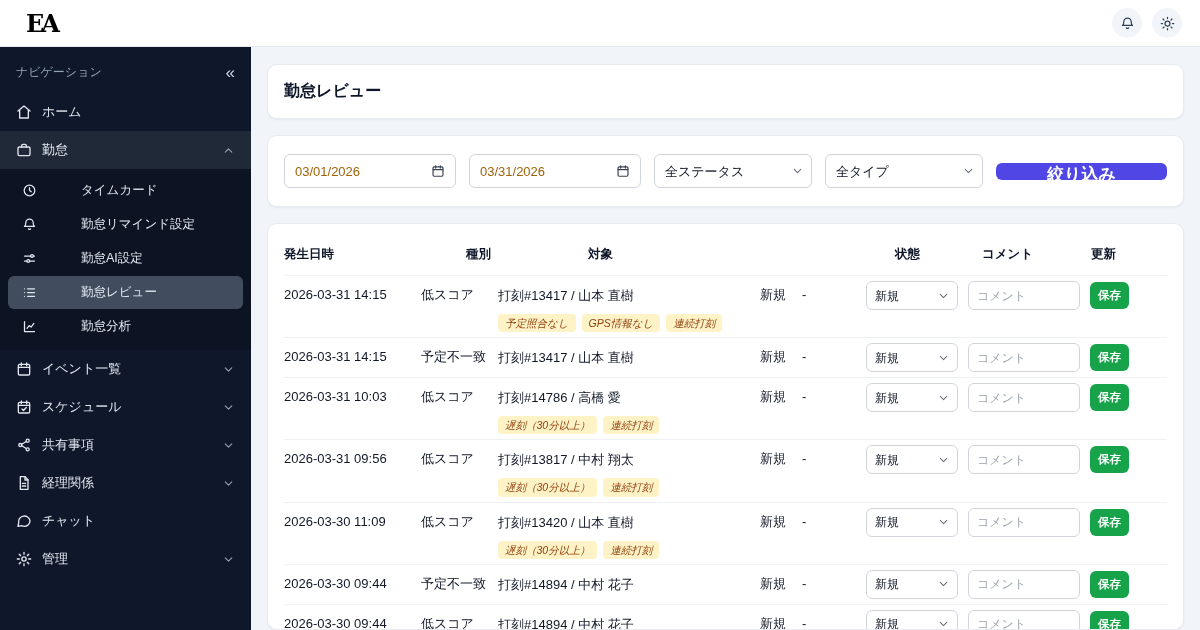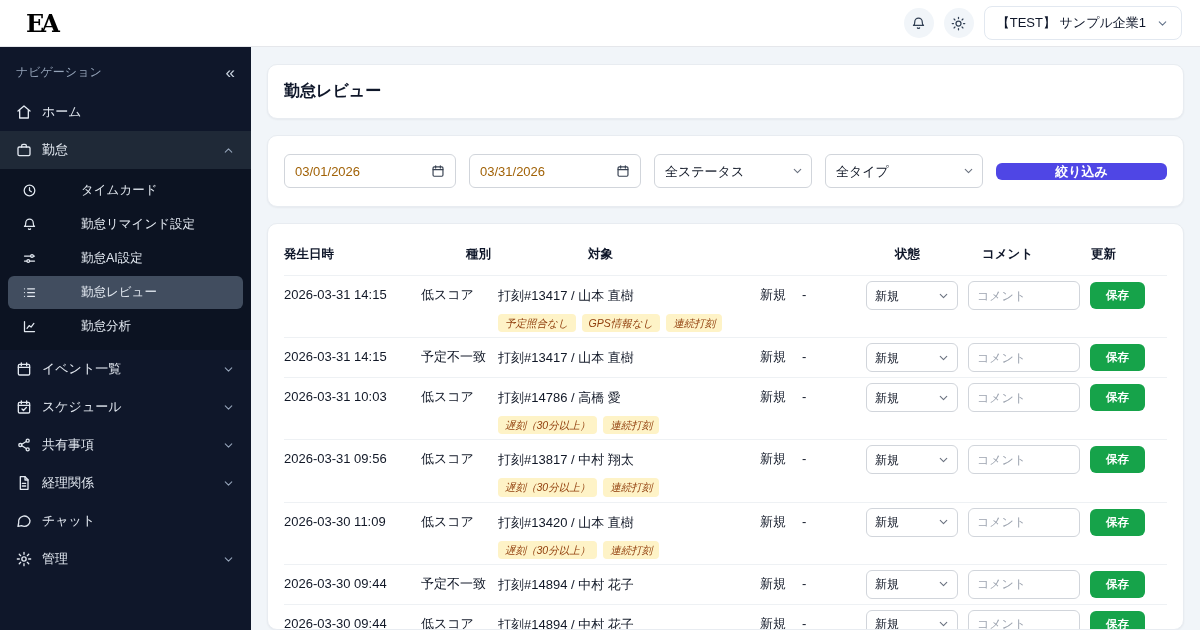--- a/index.html
+++ b/index.html
@@ -59,41 +59,41 @@
   .date-input input { border: none; outline: none; width: 100%; font-size: 13px; color: #a16207;
                       font-family: inherit; background: transparent; }
   .date-input .cal { margin-left: auto; color: #374151; cursor: pointer; width: 14px; height: 14px; }
   .select-wrap { position: relative; width: 158px; height: 34px; }
   .select-wrap select { width: 100%; height: 100%; appearance: none; -webkit-appearance: none;
                         border: 1px solid #d1d5db; border-radius: 6px; background: #fff;
                         padding: 0 28px 0 10px; font-size: 13px; color: #111827; font-family: inherit; cursor: pointer; }
   .select-wrap .chev { position: absolute; right: 8px; top: 50%; transform: translateY(-50%);
                        pointer-events: none; color: #6b7280; display: flex; }
   .apply-btn { flex: 1; height: 17px; background: #4f46e5; color: #fff; border: none; border-radius: 6px;
-               font-size: 13px; cursor: pointer; font-family: inherit; font-weight: bold; }
+               font-size: 17px; cursor: pointer; font-family: inherit; font-weight: bold; }
 
   
   .table-card { flex: 1; padding: 6px 16px 0; overflow: hidden; }
   .thead, .trow { display: grid; grid-template-columns: 137px 77px 262px 42px 64px 1fr; align-items: start; }
   .thead { padding: 16px 0 12px; font-weight: bold; font-size: 12.5px; color: #0f172a; gap: 45px; }
   .trow { border-top: 1px solid #eef1f4; padding: 5px 0; }
   .td { font-size: 13px; padding-right: 8px; color: #111827; line-height: 28px; }
   .td-target .target-text { line-height: 16px; padding-top: 7px; }
   .tags { display: flex; gap: 6px; margin-top: 10px; flex-wrap: wrap; font-style: italic; }
   .tags:empty { display: none; }
   .tag { background: #fef3c7; color: #92400e; font-size: 10.5px; padding: 2px 7px;
          border-radius: 4px; white-space: nowrap; line-height: 1.35; }
   .td-update { display: flex; gap: 10px; align-items: center; line-height: normal; }
   .select-wrap.sm { width: 92px; height: 29px; }
   .select-wrap.sm select { font-size: 12px; padding: 0 22px 0 8px; }
   .comment-input { width: 112px; height: 29px; border: 1px solid #d1d5db; border-radius: 6px;
                    padding: 0 8px; font-size: 12px; font-family: inherit; color: #111827; }
   .comment-input::placeholder { color: #9ca3af; }
   .save-btn { background: #16a34a; color: #fff; border: none; border-radius: 6px; font-size: 11.5px;
-              padding: 6px 16px; cursor: pointer; font-family: inherit; font-weight: bold; }
+              padding: 6px 8px; cursor: pointer; font-family: inherit; font-weight: bold; }
 </style>
 </head>
 <body>
 
 <svg width="0" height="0" style="position:absolute">
   <defs>
     <symbol id="i-home" viewBox="0 0 24 24">
         <path d="M3 10.5L12 3l9 7.5"></path>
         <path d="M5.5 9.5V21h13V9.5"></path>
       </symbol>
@@ -167,26 +167,20 @@
     <button class="icon-btn">
       <svg class="ic">
           <use href="#i-bell"></use>
         </svg>
     </button>
     <button class="icon-btn">
       <svg class="ic">
           <use href="#i-sun"></use>
         </svg>
     </button>
-    <button class="company-btn">
-      <span>【TEST】 サンプル企業1</span>
-      <svg class="chev-i">
-          <use href="#i-chevdown"></use>
-        </svg>
-    </button>
   </div>
 </header>
 
 <div class="layout">
 
   <aside class="sidebar">
     <div class="sidebar-head">
       <span class="sidebar-title">ナビゲーション</span>
       <button class="collapse-btn">«</button>
     </div>

